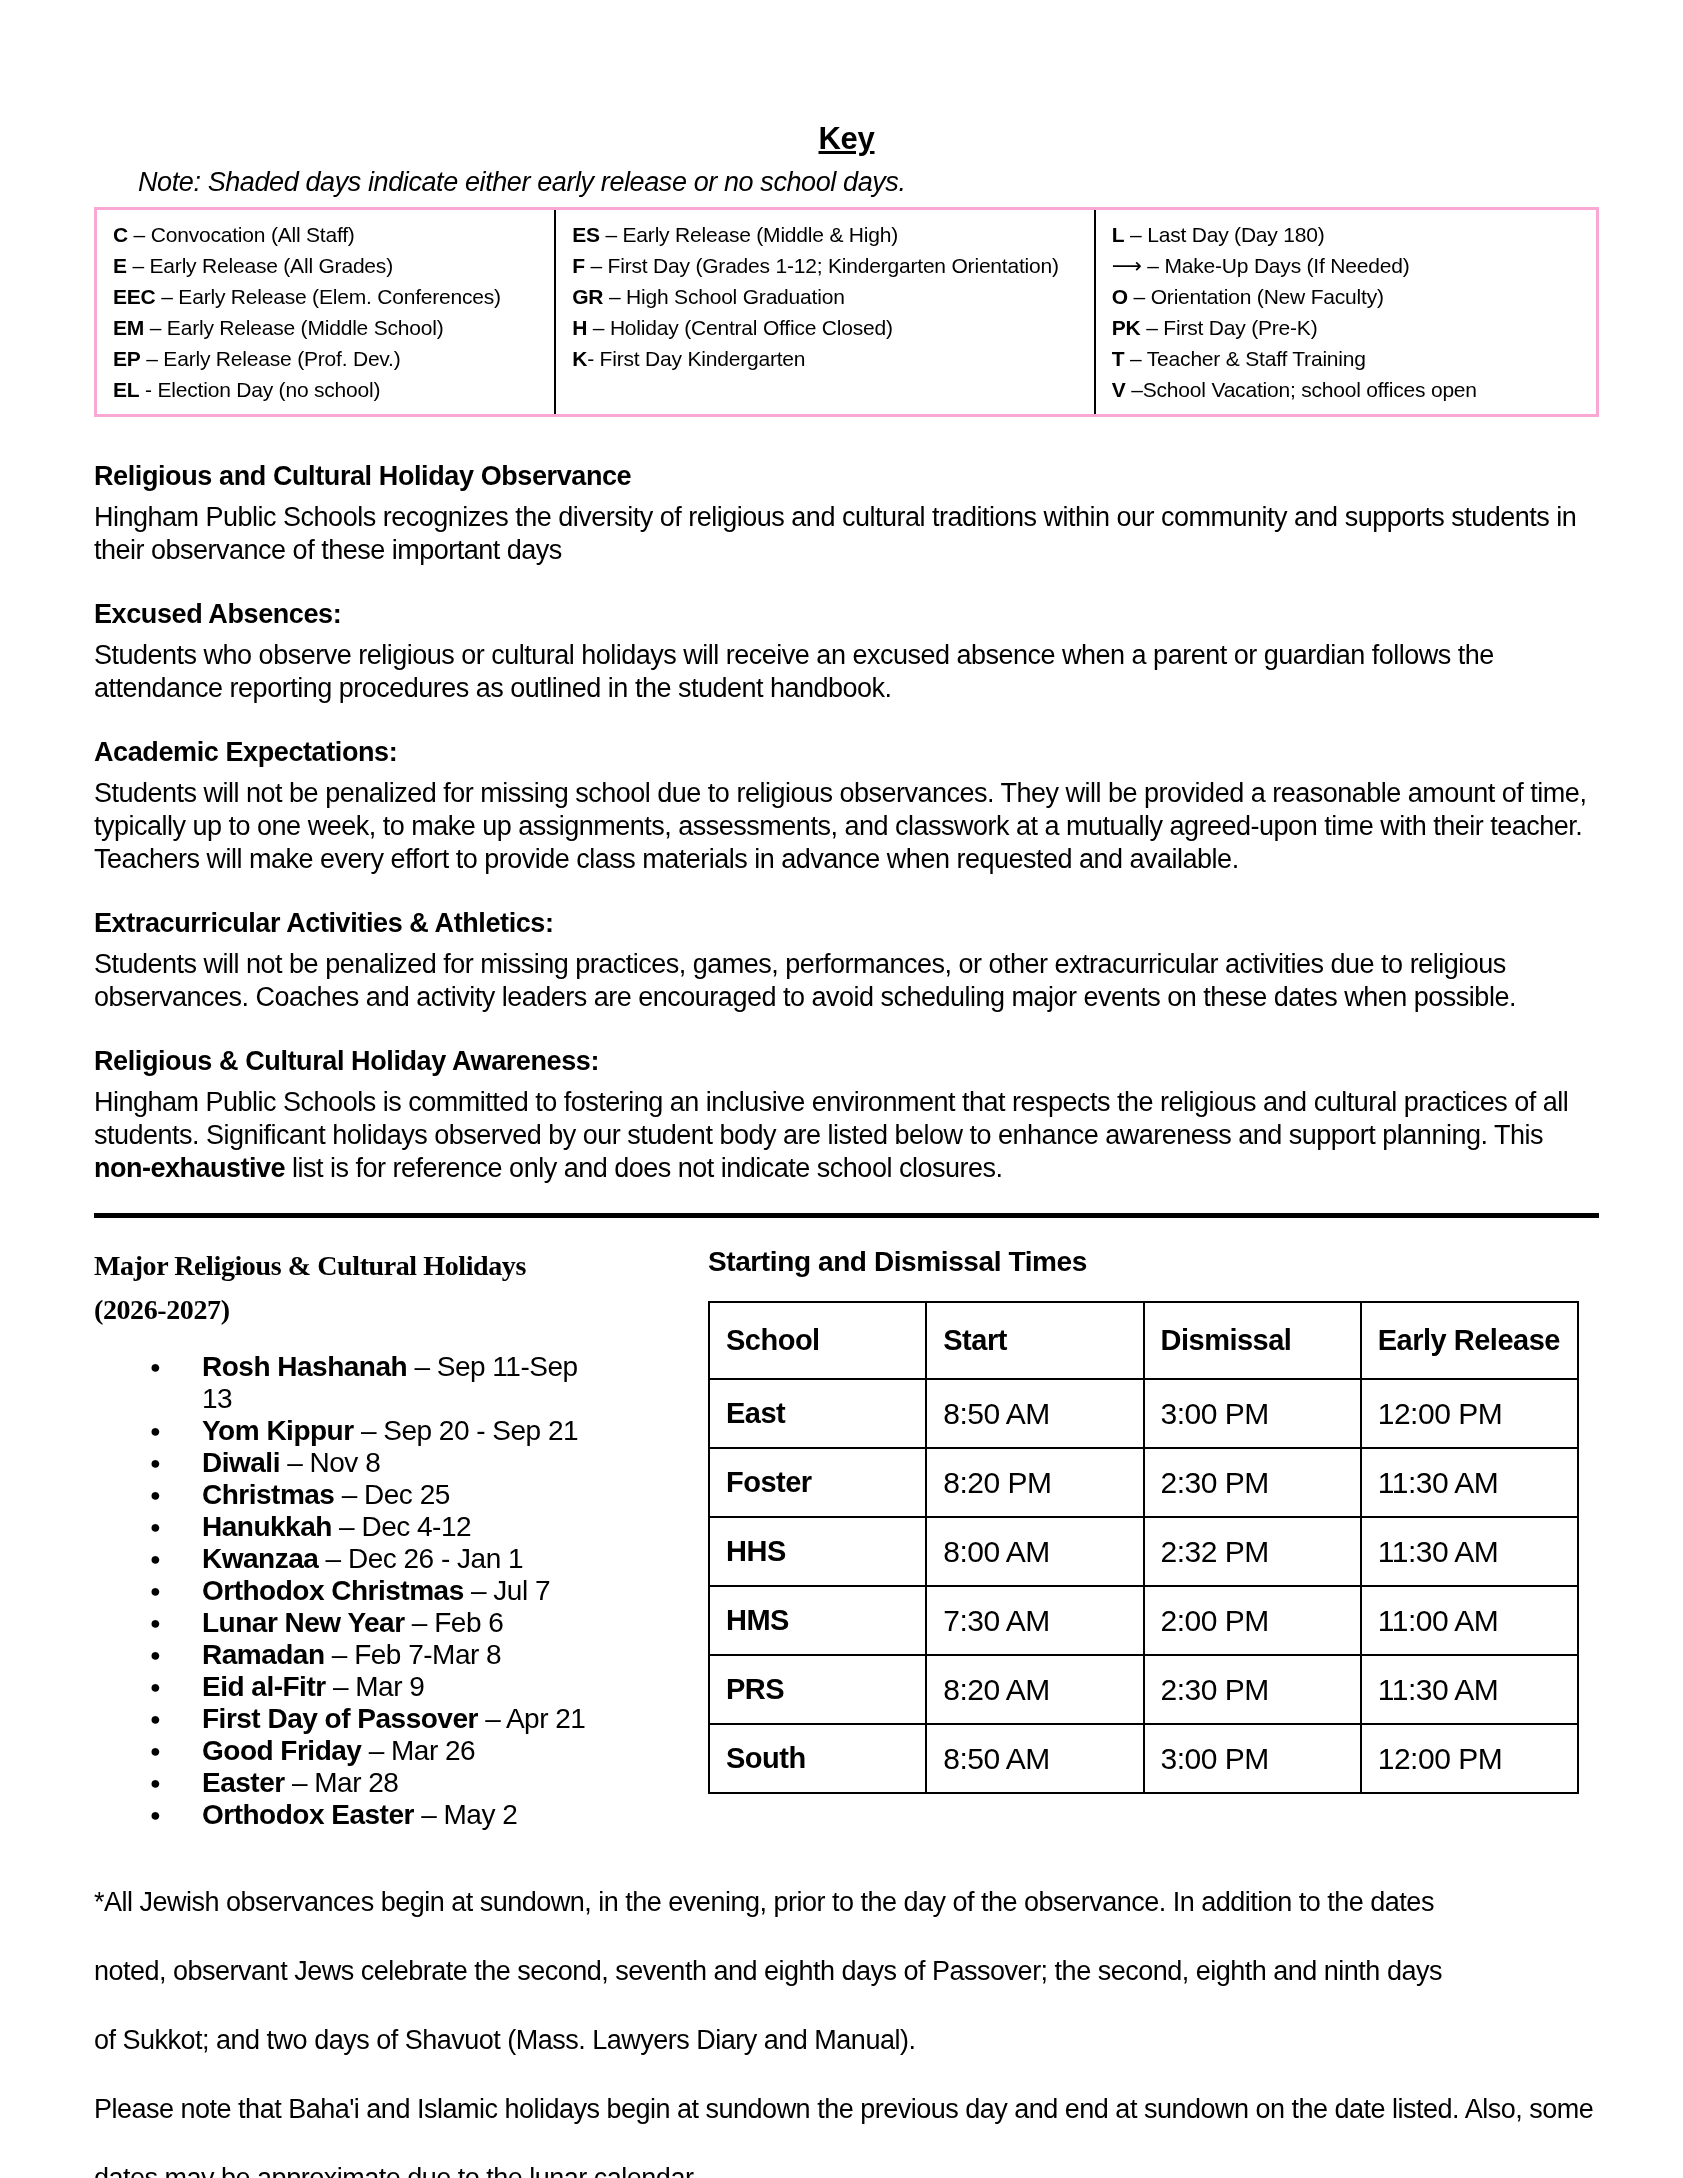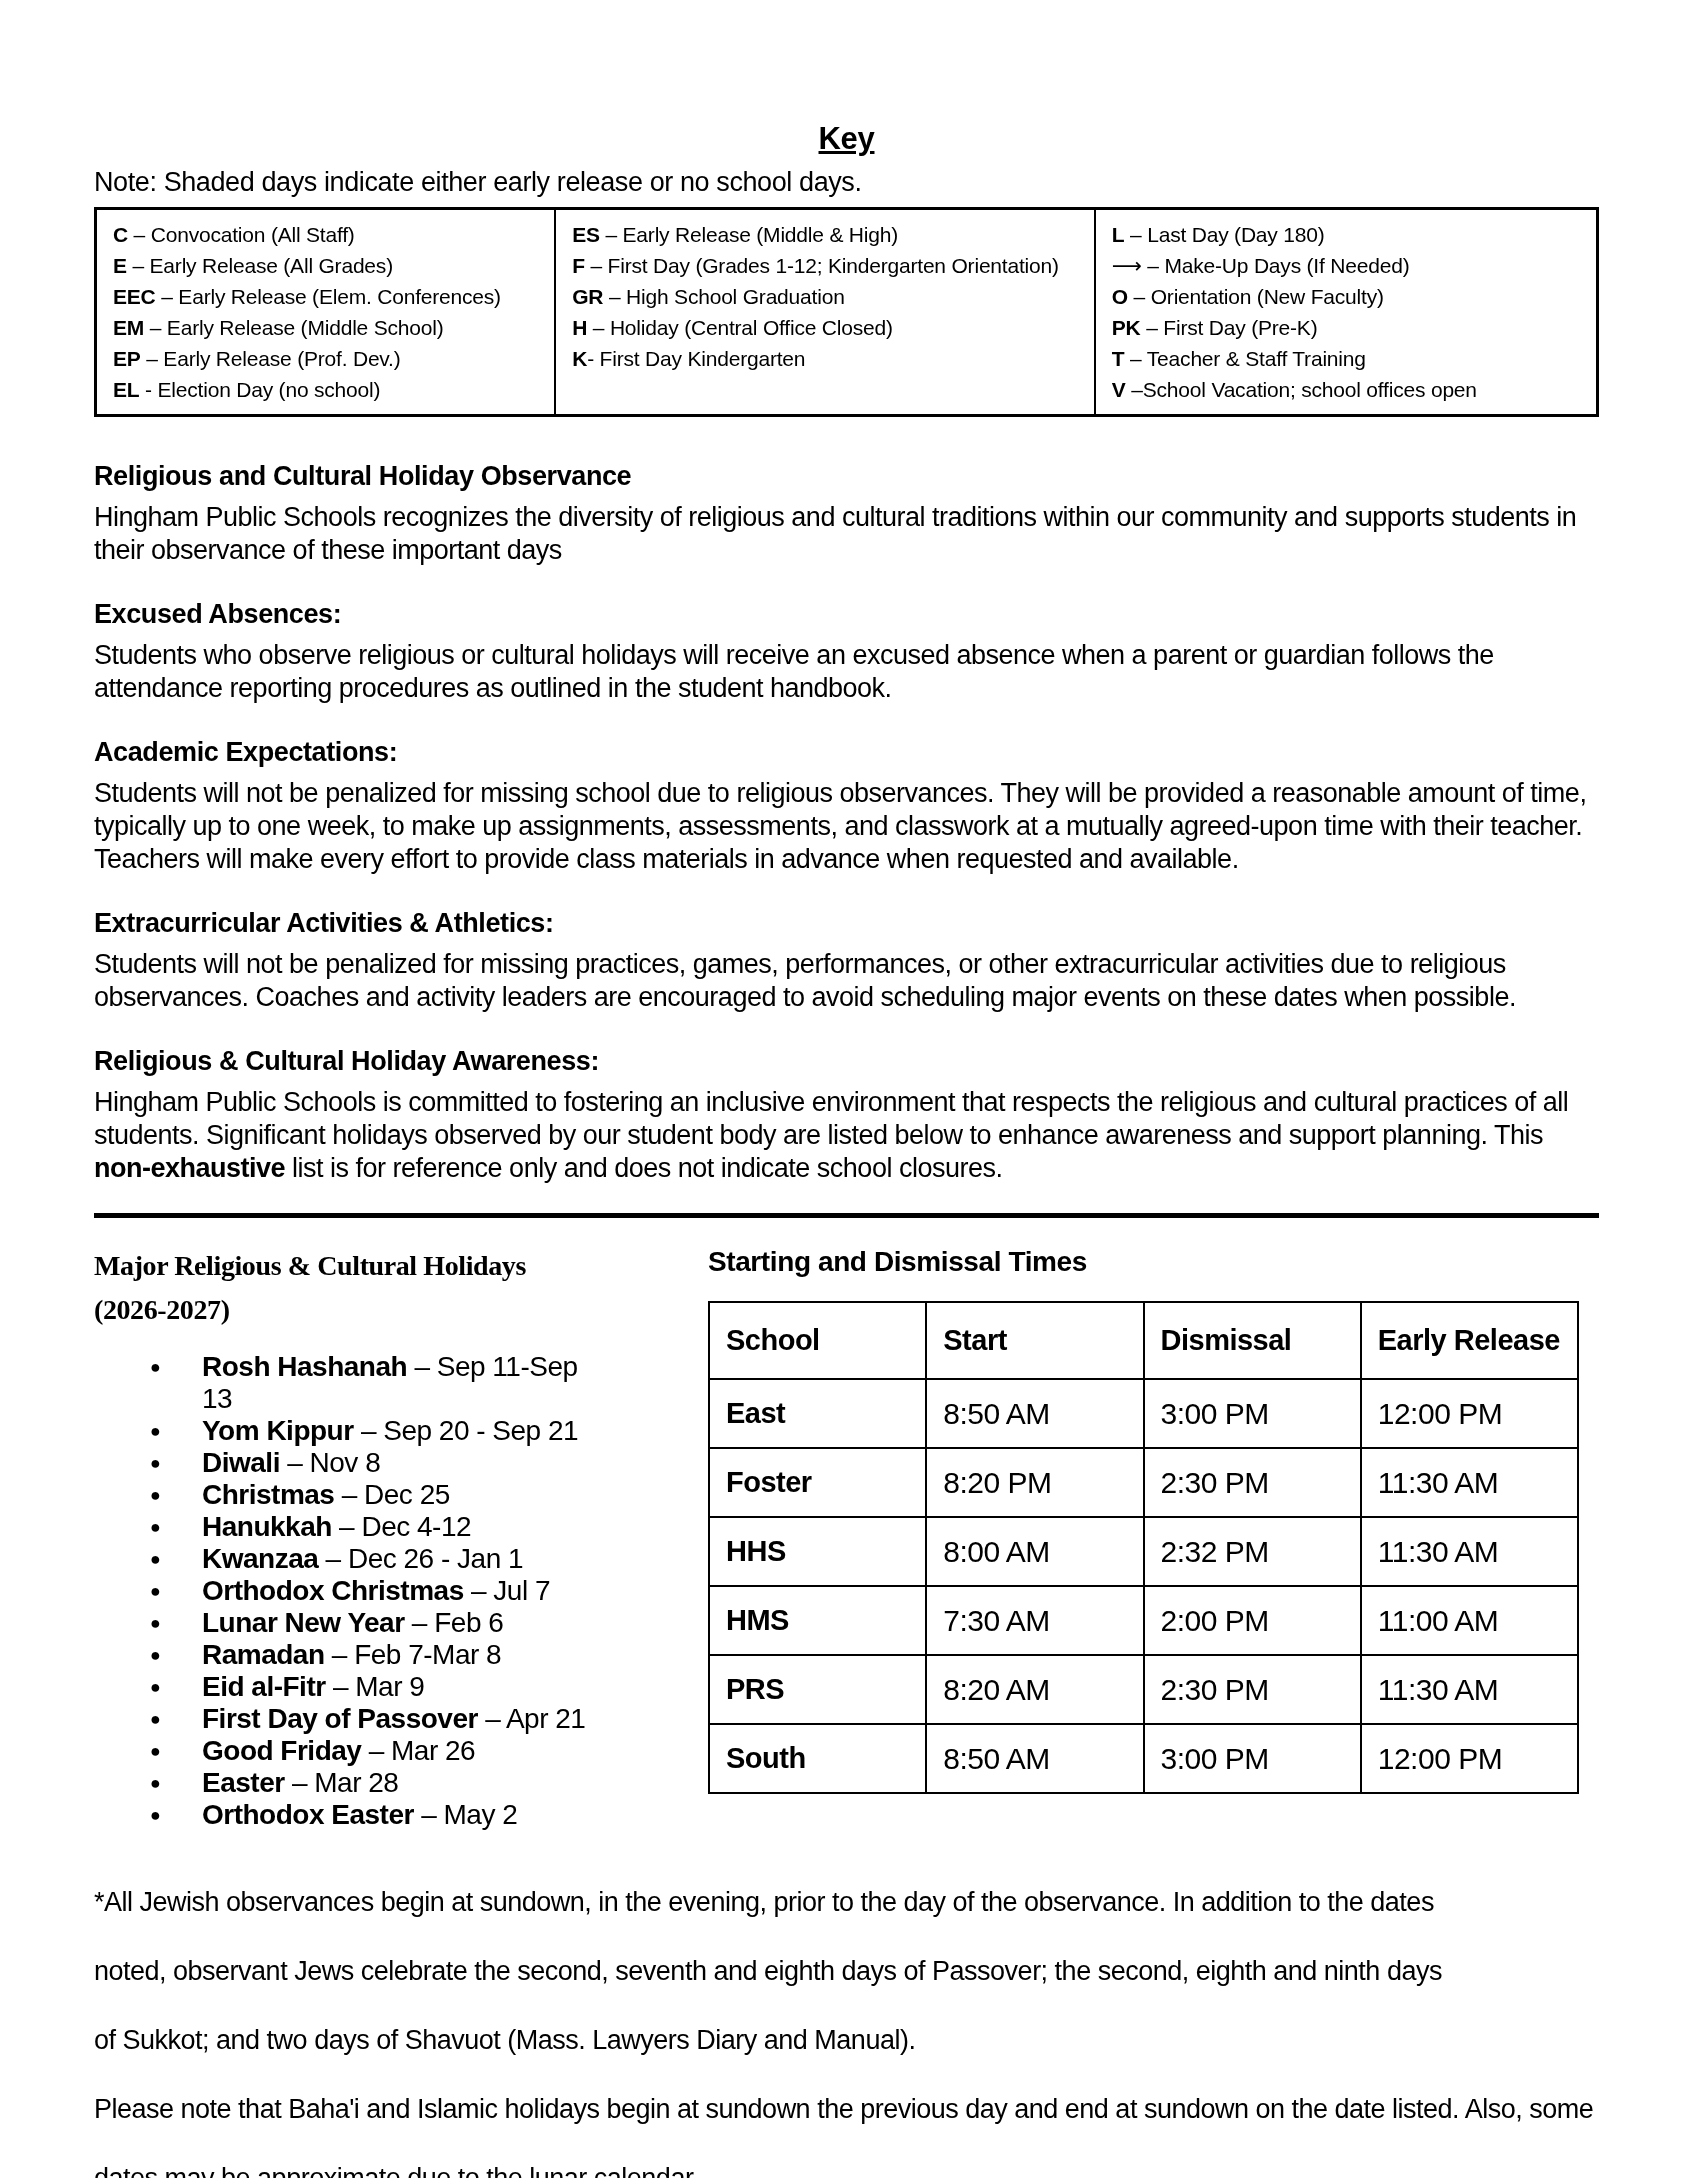--- a/index.html
+++ b/index.html
@@ -9,24 +9,24 @@
     font-family:"Liberation Sans","DejaVu Sans",sans-serif;
     overflow:hidden;
   }
   .page { padding:121px 84px 0 94px; }
 
   
   .doc-title {
     text-align:center; font-size:31px; font-weight:bold;
     text-decoration:underline; letter-spacing:-0.3px;
   }
-  .note { font-size:27px; margin-top:10px; letter-spacing:-0.4px; }
-
-  
-  .key-box { margin-top:9px; border:3px solid #000000; display:flex; }
+  .note { font-style:italic; font-size:27px; margin-top:10px; letter-spacing:-0.4px;margin-left:44px; }
+
+  
+  .key-box { margin-top:9px; border:3px solid #f9a8d4; display:flex; }
   .key-col { padding:9px 14px 9px 16px; font-size:21px; line-height:31px;
              letter-spacing:-0.2px; white-space:nowrap; box-sizing:border-box; }
   .key-col + .key-col { border-left:2px solid #000; }
   .key-col-1 { width:30.5%; }
   .key-col-2 { width:36%; }
   .key-col-3 { flex:1; }
   .key-code { font-weight:bold; }
 
   
   .sections { margin-top:44px; }

